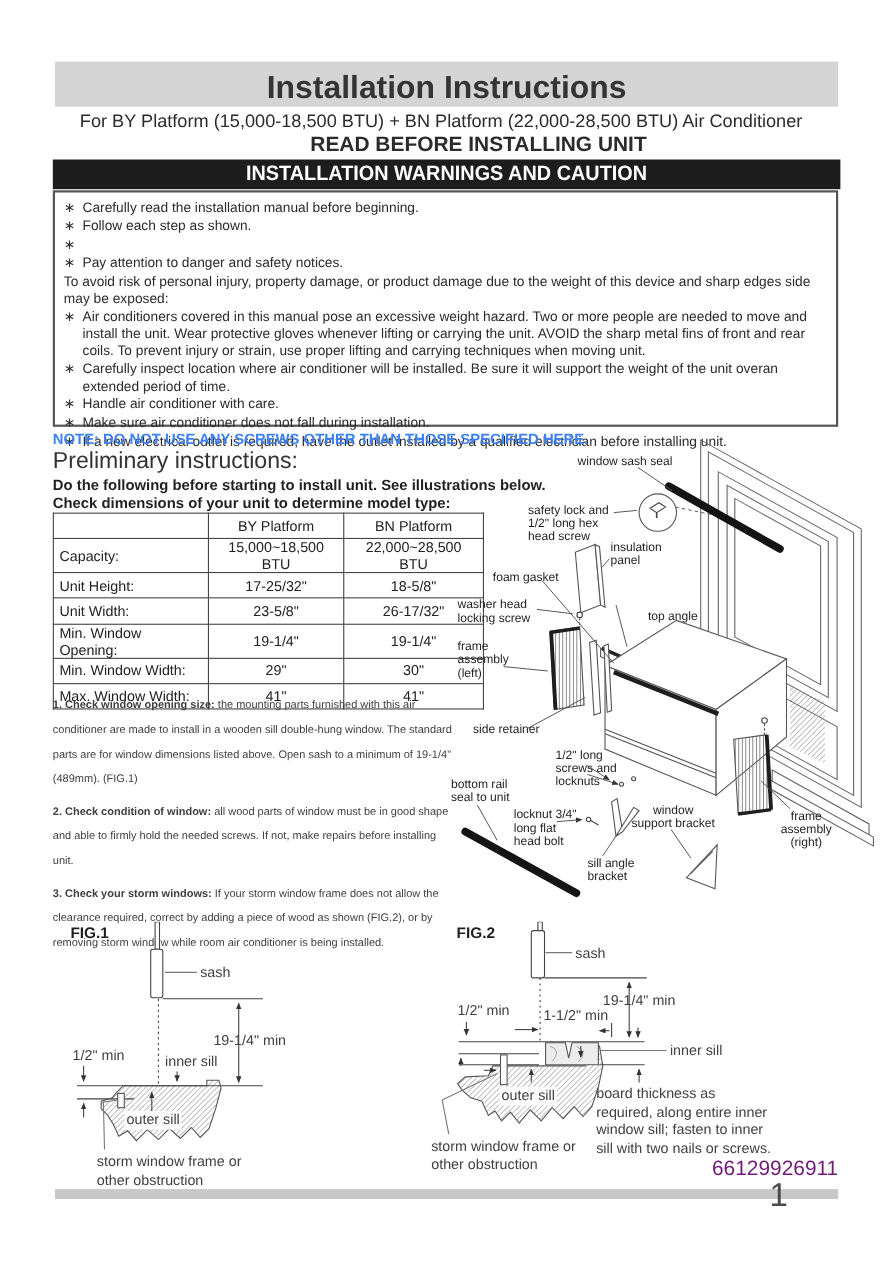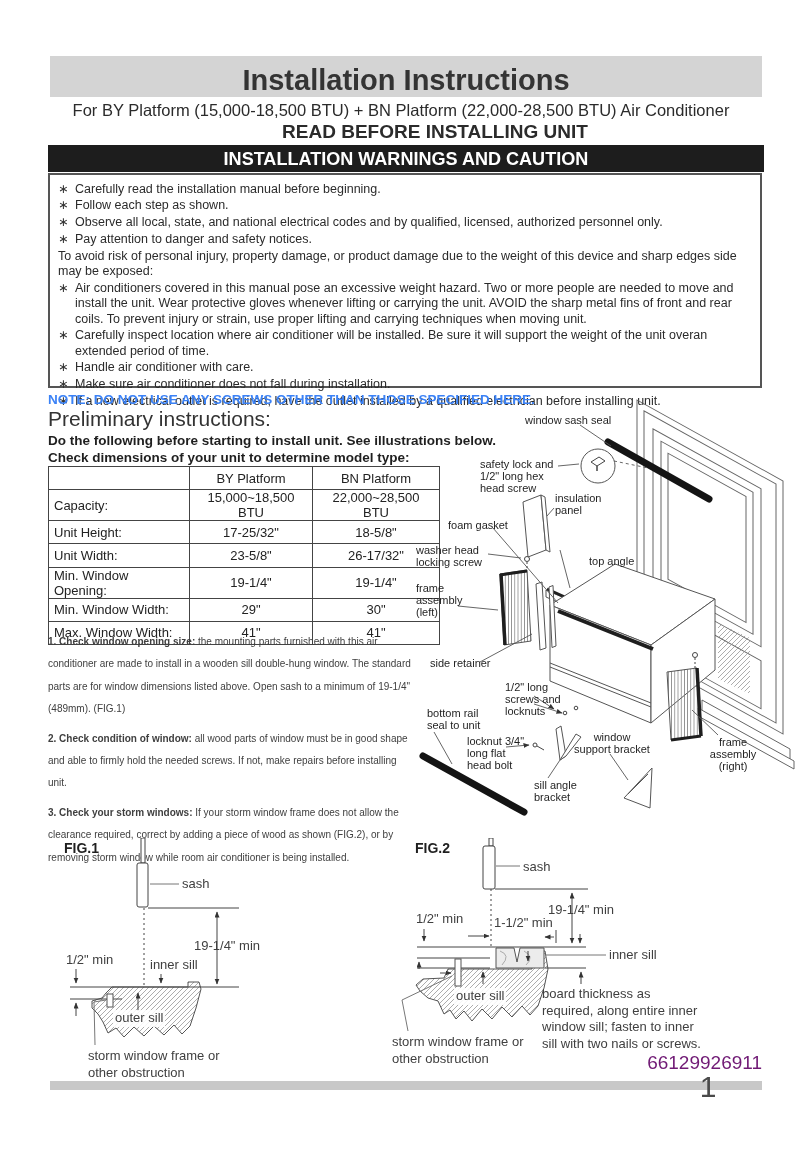--- a/index.html
+++ b/index.html
@@ -59,21 +59,20 @@
     <div class="witem">
         <span class="bul">∗</span>
         <span>Carefully read the installation manual before beginning.</span>
       </div>
     <div class="witem">
         <span class="bul">∗</span>
         <span>Follow each step as shown.</span>
       </div>
     <div class="witem">
         <span class="bul">∗</span>
-        <span>Observe all local, state, and national electrical codes and by qualified, licensed, authorized personnel only.</span>
       </div>
     <div class="witem">
         <span class="bul">∗</span>
         <span>Pay attention to danger and safety notices.</span>
       </div>
     <div class="wintro">To avoid risk of personal injury, property damage, or product damage due to the weight of this device and sharp edges side may be exposed:</div>
     <div class="witem">
         <span class="bul">∗</span>
         <span>Air conditioners covered in this manual pose an excessive weight hazard. Two or more people are needed to move and install the unit. Wear protective gloves whenever lifting or carrying the unit. AVOID the sharp metal fins of front and rear coils. To prevent injury or strain, use proper lifting and carrying techniques when moving unit.</span>
       </div>
@@ -278,21 +277,21 @@
     <div class="dlabel" style="left:141px;top:157px;padding-left:40px;">top angle</div>
     <div class="dlabel" style="left:8px;top:146px;">washer head
 locking screw</div>
     <div class="dlabel" style="left:8px;top:184px;">frame
 assembly
 (left)</div>
     <div class="dlabel" style="left:22px;top:259px;">side retainer</div>
     <div class="dlabel" style="left:97px;top:283px;">1/2" long
 screws and
 locknuts</div>
-    <div class="dlabel" style="left:2px;top:309px;margin-left:17px;">bottom rail
+    <div class="dlabel" style="left:2px;top:309px;">bottom rail
 seal to unit</div>
     <div class="dlabel" style="left:59px;top:337px;">locknut 3/4"
 long flat
 head bolt</div>
     <div class="dlabel" style="left:148px;top:333px;width:112px;text-align:center;">window
 support bracket</div>
     <div class="dlabel" style="left:126px;top:381px;">sill angle
 bracket</div>
     <div class="dlabel" style="left:286px;top:338px;width:78px;text-align:center;">frame
 assembly

